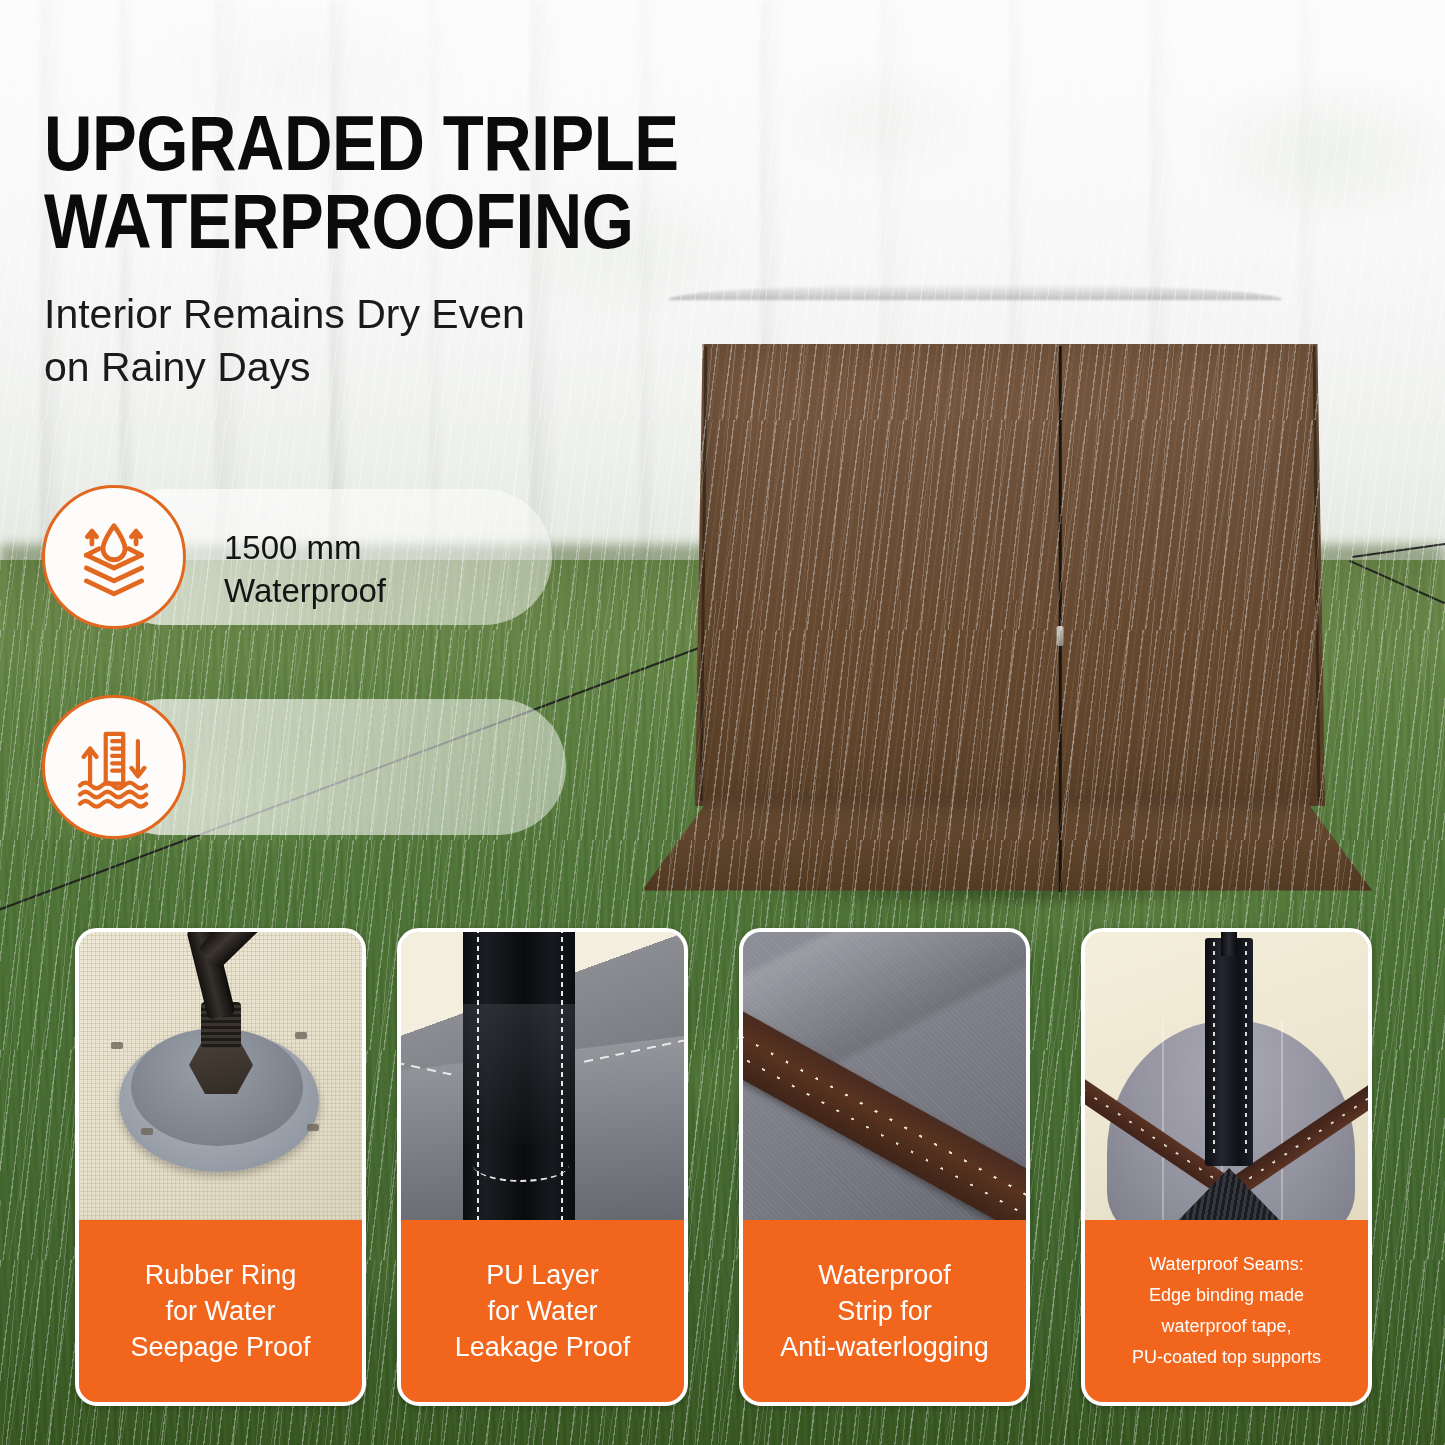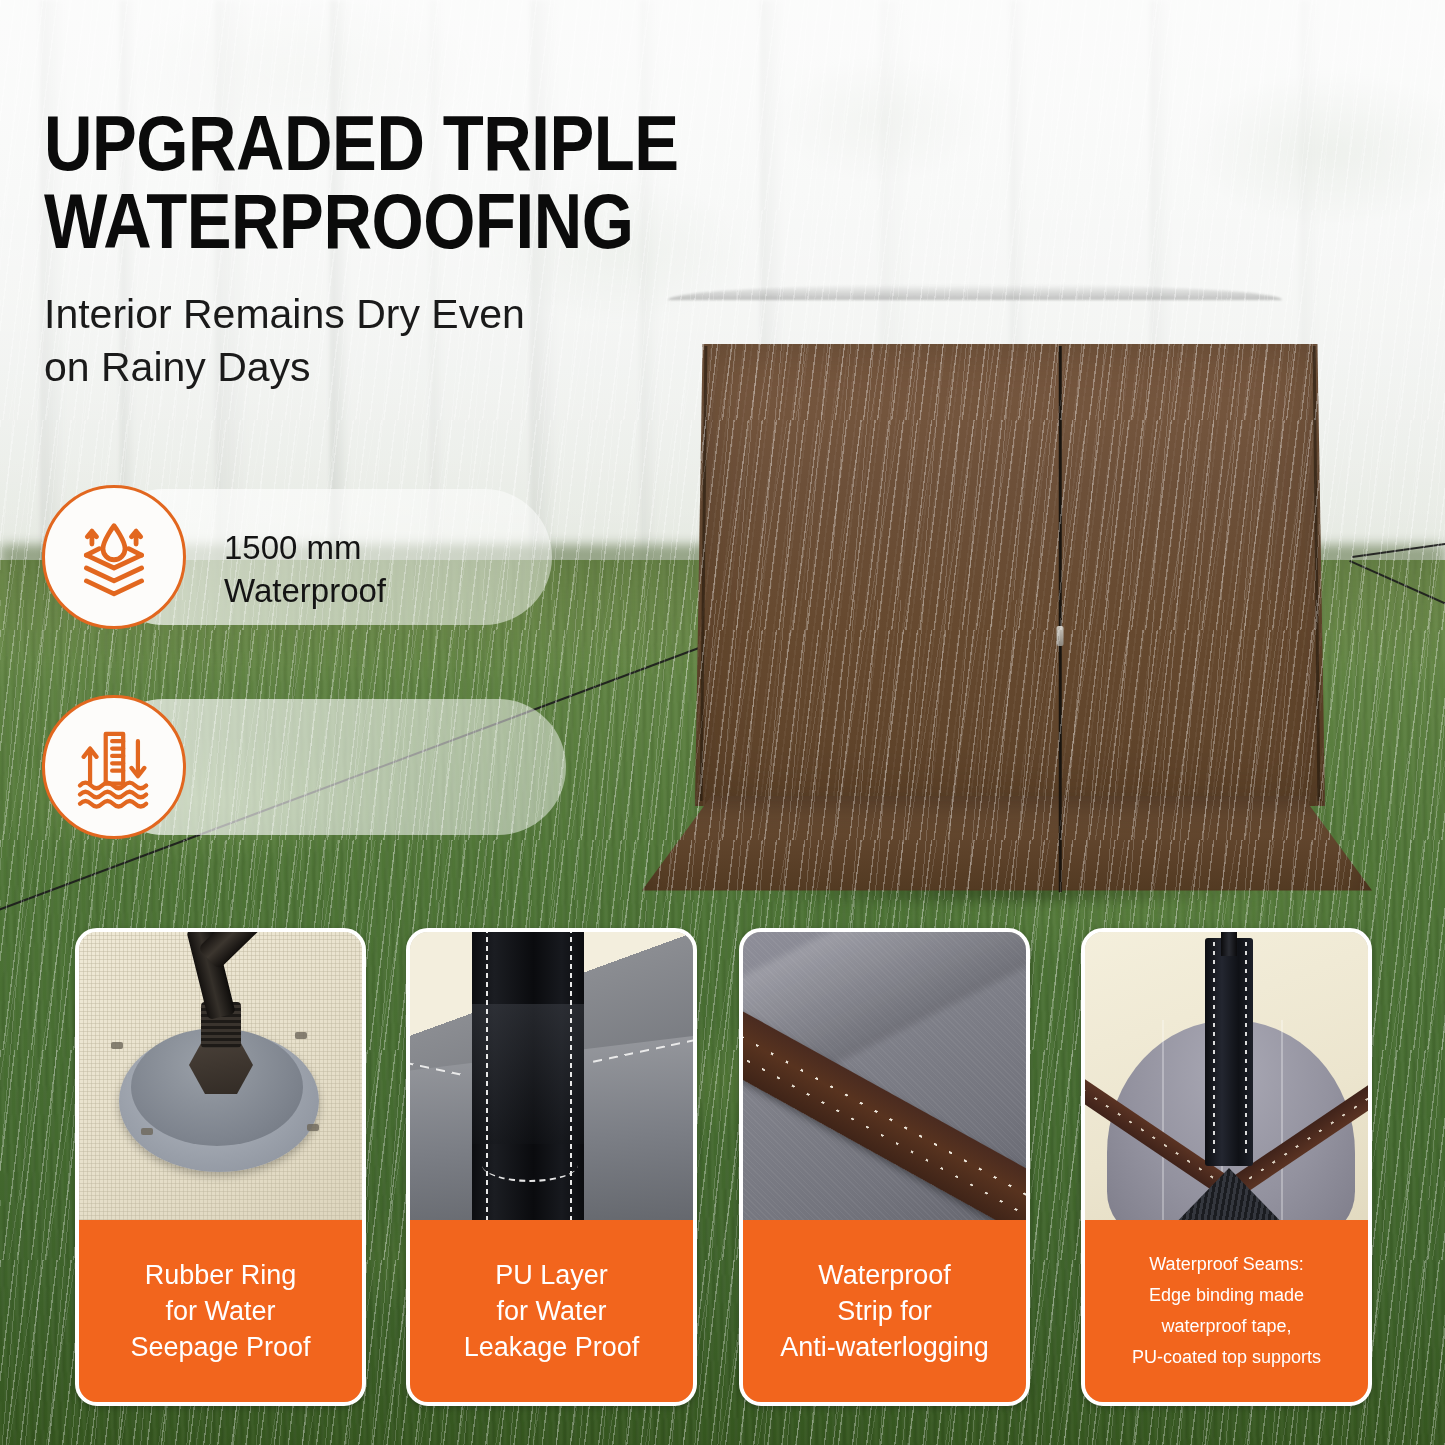--- a/index.html
+++ b/index.html
@@ -228,21 +228,21 @@
   
   .panel {
     position:absolute; top:928px; width:291px; height:478px;
     border-radius:22px;
     border:4px solid #ffffff;
     overflow:hidden;
     background:#d8d3c4;
     box-shadow:0 2px 6px rgba(0,0,0,.25);
   }
   #panel1 { left:55px;margin-left:20px; }
-  #panel2 { left:406px; }
+  #panel2 { left:397px; }
   #panel3 { left:739px; }
   #panel4 { left:1081px; }
 
   .pic { position:absolute; left:0; top:0; width:100%; height:296px; overflow:hidden; }
   .cap {
     position:absolute; left:0; bottom:0; width:100%; height:182px;
     background:#f2651d;
     color:#fff;
     display:flex; align-items:center; justify-content:center; text-align:center;
     font-size:27px; line-height:36px;

